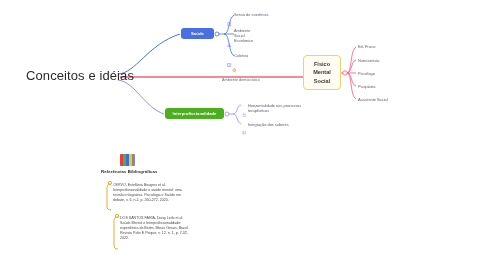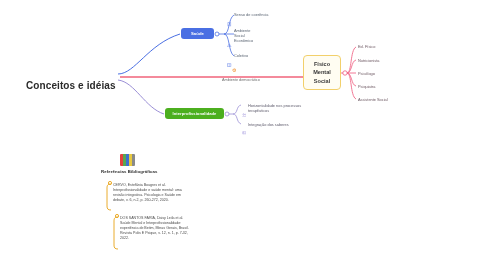--- a/index.html
+++ b/index.html
@@ -10,22 +10,22 @@
     overflow:hidden;
     position:relative;
   }
   #canvas{position:absolute;left:0;top:0;width:486px;height:270px;}
   svg.links{position:absolute;left:0;top:0;width:486px;height:270px;pointer-events:none;}
 
   .node{position:absolute;box-sizing:border-box;}
 
   
   .root-label{
-    left:26px;top:80px;
-    font-size:10px;font-weight:bold;color:#2b2b2b;
+    left:26px;top:68px;
+    font-size:13px;font-weight:normal;color:#2b2b2b;
     letter-spacing:.1px;white-space:nowrap;
   }
 
   
   .pill-saude{
     left:181px;top:28px;
     width:33px;height:11px;
     background:#4a6fe3;border-radius:3px;
     color:#ffffff;font-size:4.2px;font-weight:bold;
     display:flex;align-items:center;justify-content:center;

